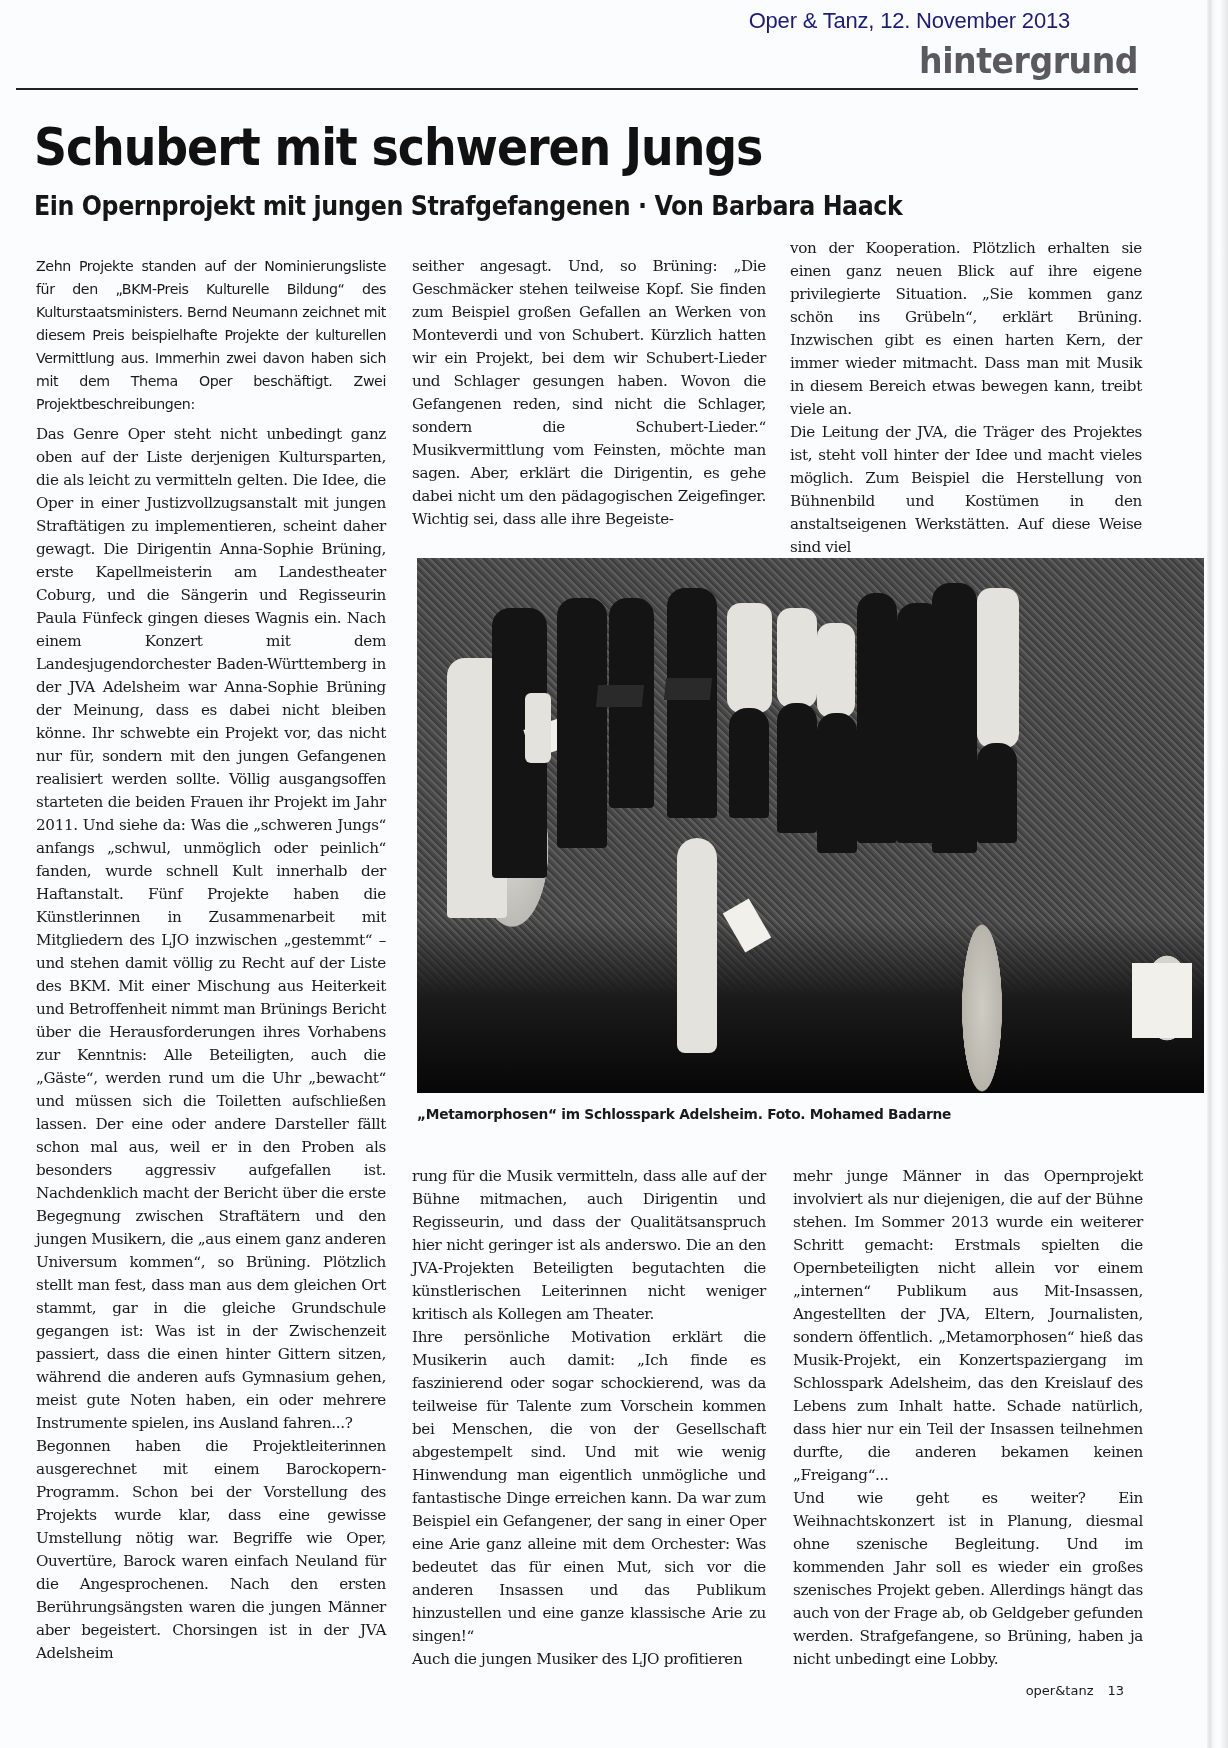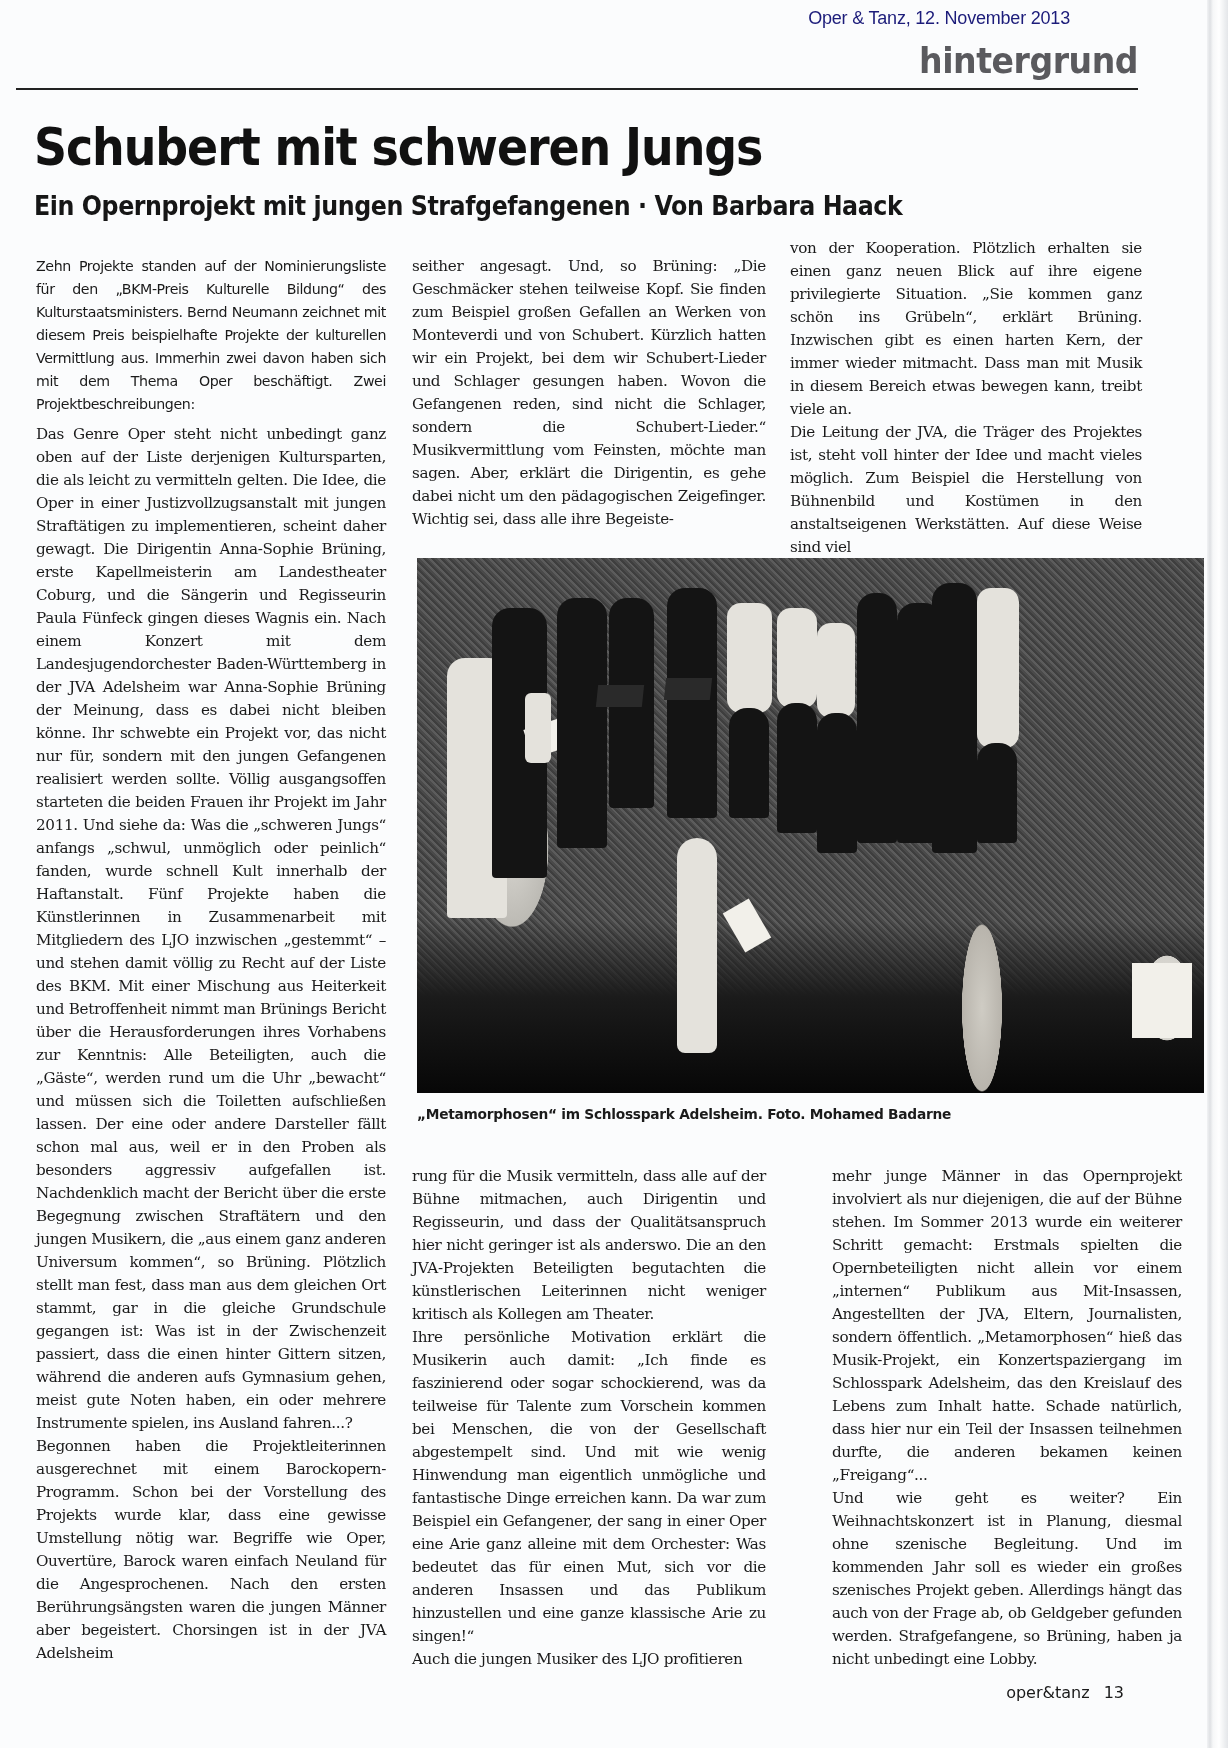--- a/index.html
+++ b/index.html
@@ -10,21 +10,21 @@
       color: #1a1a1a;
     }
     .scan-edge {
       position: absolute; left: 1207px; top: 0; width: 21px; height: 1748px;
       background: linear-gradient(to right, #f1f2f4 0px, #dfe1e4 3px, #f6f7f8 6px, #ffffff 12px, #eceef0 18px, #e4e6e9 21px);
     }
     .source-line {
       position: absolute; left: 690px; top: 8px; width: 380px;
       text-align: right;
       font-family: "Liberation Sans", sans-serif;
-      font-size: 18px; color: #1c1c7a; letter-spacing: -0.2px;
+      font-size: 22px; color: #1c1c7a; letter-spacing: -0.2px;
     }
     .section-label {
       position: absolute; right: 90px; top: 40px;
       font-family: "DejaVu Sans", sans-serif; font-weight: bold;
       font-size: 36px; color: #5a5a5e; letter-spacing: -0.5px;
       transform: scaleX(0.92); transform-origin: right;
     }
     .header-rule {
       position: absolute; left: 16px; top: 88px; width: 1122px; height: 2px;
       background: #222;
@@ -49,21 +49,21 @@
       text-align: justify; hyphens: manual;
       letter-spacing: -0.35px;
     }
     .col p { margin: 0; }
     .col p.gap { margin-top: 7px; }
     .intro { font-family: "DejaVu Sans", sans-serif; font-size: 14.2px; letter-spacing: -0.4px; }
     #col1 { left: 36px; top: 255px; }
     #col2 { left: 412px; top: 255px; width: 354px; }
     #col3 { left: 790px; top: 237px; width: 352px; }
     #col2b { left: 412px; top: 1165px; width: 354px; }
-    #col3b { left: 793px; top: 1165px; width: 350px; margin-left: 39px; }
+    #col3b { left: 793px; top: 1165px; width: 350px; }
     .photo {
       position: absolute; left: 417px; top: 558px; width: 787px; height: 535px;
       background:
         radial-gradient(ellipse 60px 130px at 95px 290px, #d8d6d0 0%, #bcbab4 60%, transparent 61%),
         radial-gradient(ellipse 36px 150px at 565px 450px, #cfccc4 0%, #b8b4ac 55%, transparent 56%),
         radial-gradient(ellipse 40px 70px at 750px 440px, #e6e4de 0%, #d4d2cc 60%, transparent 61%),
         linear-gradient(to bottom, transparent 0 68%, #1b1b1b 82%, #070707 100%),
         repeating-linear-gradient(45deg, #4a4a4a 0 2px, #5c5c5c 2px 4px, #3e3e3e 4px 6px),
         #505050;
       overflow: hidden;
@@ -78,21 +78,21 @@
     }
     .photo .sheet { position: absolute; background: #f2f0ea; }
     .caption {
       position: absolute; left: 417px; top: 1105px;
       font-family: "DejaVu Sans", sans-serif; font-weight: bold;
       font-size: 14.8px; color: #1b1b1b; letter-spacing: -0.3px;
       transform: scaleX(0.93); transform-origin: left; white-space: nowrap;
     }
     .footer {
       position: absolute; right: 104px; top: 1683px;
-      font-family: "DejaVu Sans", sans-serif; font-size: 16px; color: #1a1a1a;
+      font-family: "DejaVu Sans", sans-serif; font-size: 13px; color: #1a1a1a;
       white-space: nowrap;
     }
     .footer .pg { margin-left: 14px; }
   </style>
 </head>
 <body>
 
 <div class="scan-edge"></div>
 
 <div class="source-line">Oper &amp; Tanz, 12. November 2013</div>

